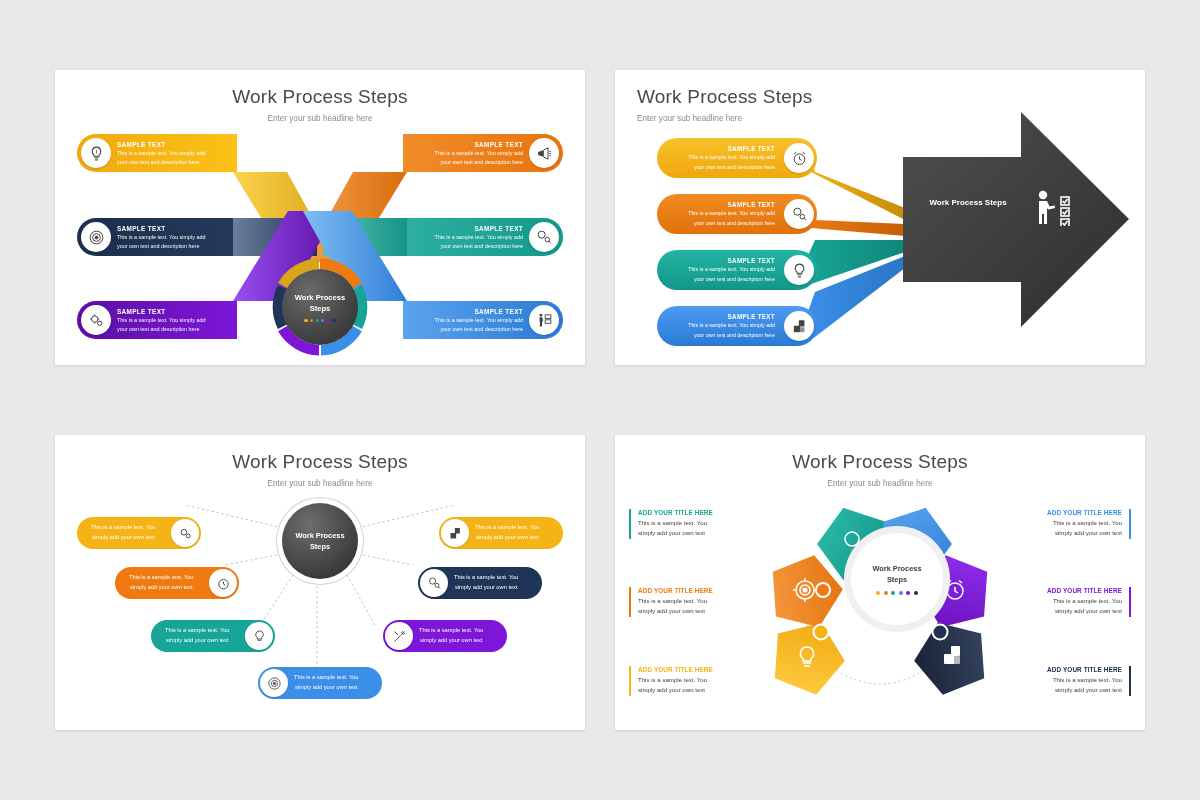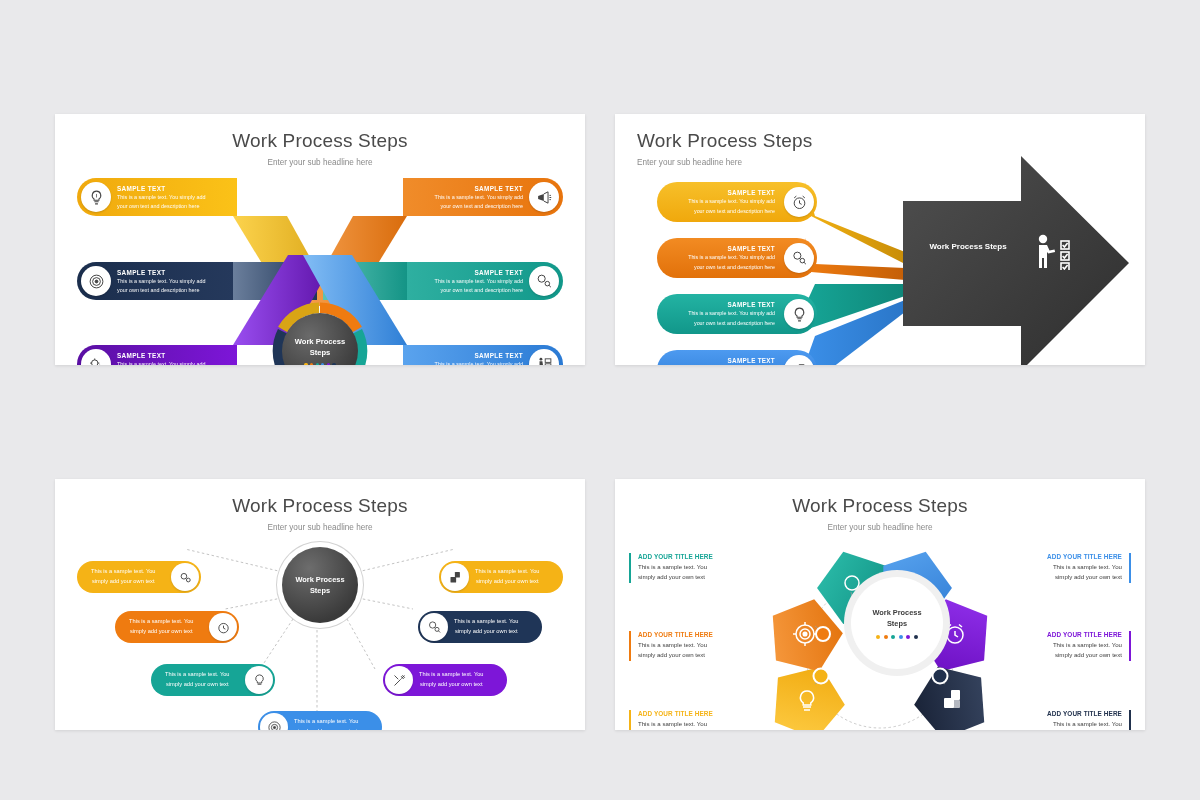--- a/index.html
+++ b/index.html
@@ -13,21 +13,20 @@
     position: relative; width: 1200px; height: 800px;
     display: grid;
     grid-template-columns: 530px 530px;
     grid-template-rows: 295px 295px;
     justify-content: center; align-content: center;
     column-gap: 30px; row-gap: 70px;
   }
   .slide {
     position: relative; background: #fff; overflow: hidden;
     box-shadow: 0 1px 3px rgba(0,0,0,0.10);
-    margin-top: 44px;
   }
   .s-title {
     position: absolute; font-weight: 400; color: #4a4a4a;
     font-size: 19px; letter-spacing: .2px; white-space: nowrap;
   }
   .s-sub {
     position: absolute; font-size: 8.2px; color: #8a8a8a; white-space: nowrap;
   }
   .center-t  { left: 0; width: 100%; text-align: center; }
   .left-t    { left: 22px; text-align: left; }

